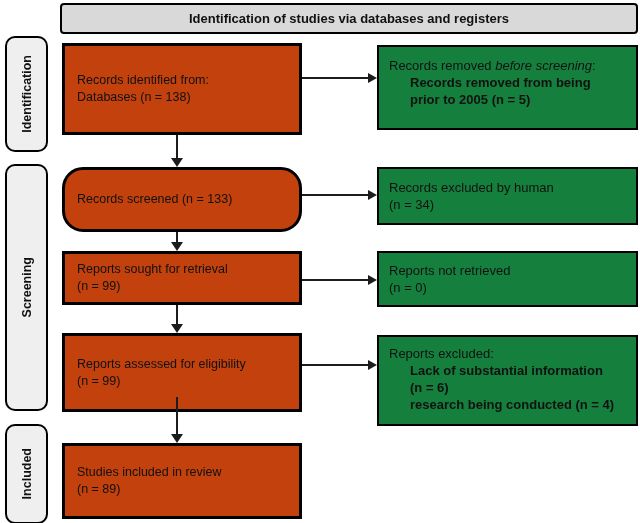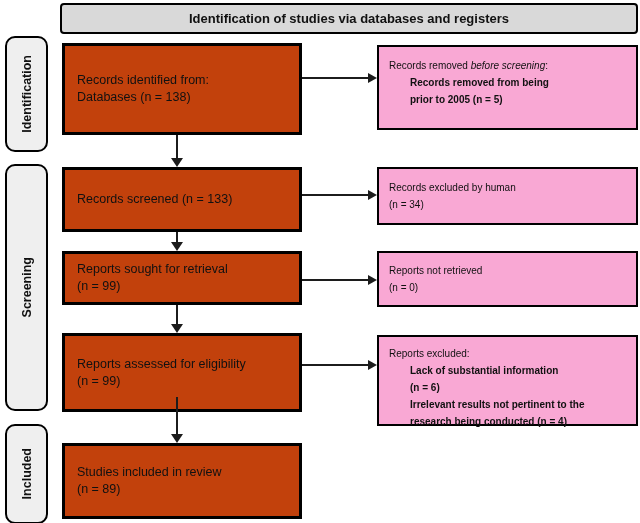--- a/index.html
+++ b/index.html
@@ -40,24 +40,24 @@
     background: #c2410c;
     border: 3px solid var(--line, #000000);
     box-sizing: border-box;
     font-size: 12.5px;
     line-height: 17px;
     display: flex; flex-direction: column; justify-content: center;
     padding: 6px 10px 6px 12px;
   }
   .rbox {
     position: absolute;
-    background: #f9a8d4;
+    background: #15803d;
     border: 2px solid var(--line, #000000);
     box-sizing: border-box;
-    font-size: 10px;
+    font-size: 13px;
     line-height: 17px;
     padding: 10px 8px 6px 10px;
   }
   .rbox.center-v { display: flex; flex-direction: column; justify-content: center; padding-top: 6px; }
   .indent { margin-left: 21px; font-weight: 600; }
   .vline { position: absolute; width: 2px; background: #1c1c1c; }
   .hline { position: absolute; height: 2px; background: #1c1c1c; }
   .head-down {
     position: absolute; width: 0; height: 0;
     border-left: 6px solid transparent;
@@ -89,21 +89,21 @@
   </div>
   <div class="stage" style="top:424px; height:96px;">
     <span>Included</span>
   </div>
 
   <div class="fbox" style="left:62px; top:43px; width:240px; height:92px;">
     <div>Records identified from:</div>
     <div>Databases (n = 138)</div>
   </div>
 
-  <div class="fbox" style="left:62px; top:167px; width:240px; height:65px;">
+  <div class="fbox" style="left:62px; top:167px; width:240px; height:65px;border-radius:21px;">
     <div>Records screened (n = 133)</div>
   </div>
 
   <div class="fbox" style="left:62px; top:251px; width:240px; height:54px;">
     <div>Reports sought for retrieval</div>
     <div>(n = 99)</div>
   </div>
 
   <div class="fbox" style="left:62px; top:333px; width:240px; height:79px;">
     <div>Reports assessed for eligibility</div>
@@ -130,21 +130,20 @@
 
   <div class="rbox center-v" style="left:377px; top:251px; width:261px; height:56px;">
     <div>Reports not retrieved</div>
     <div>(n = 0)</div>
   </div>
 
   <div class="rbox" style="left:377px; top:335px; width:261px; height:91px; padding-top:8px;">
     <div>Reports excluded:</div>
     <div class="indent">Lack of substantial information</div>
     <div class="indent">(n = 6)</div>
-    <div class="indent">Irrelevant results not pertinent to the</div>
     <div class="indent">research being conducted (n = 4)</div>
   </div>
 
   <div class="vline" style="left:176px; top:135px; height:24px;"></div>
   <div class="head-down" style="left:171px; top:158px;"></div>
 
   <div class="vline" style="left:176px; top:232px; height:11px;"></div>
   <div class="head-down" style="left:171px; top:242px;"></div>
 
   <div class="vline" style="left:176px; top:305px; height:20px;"></div>

